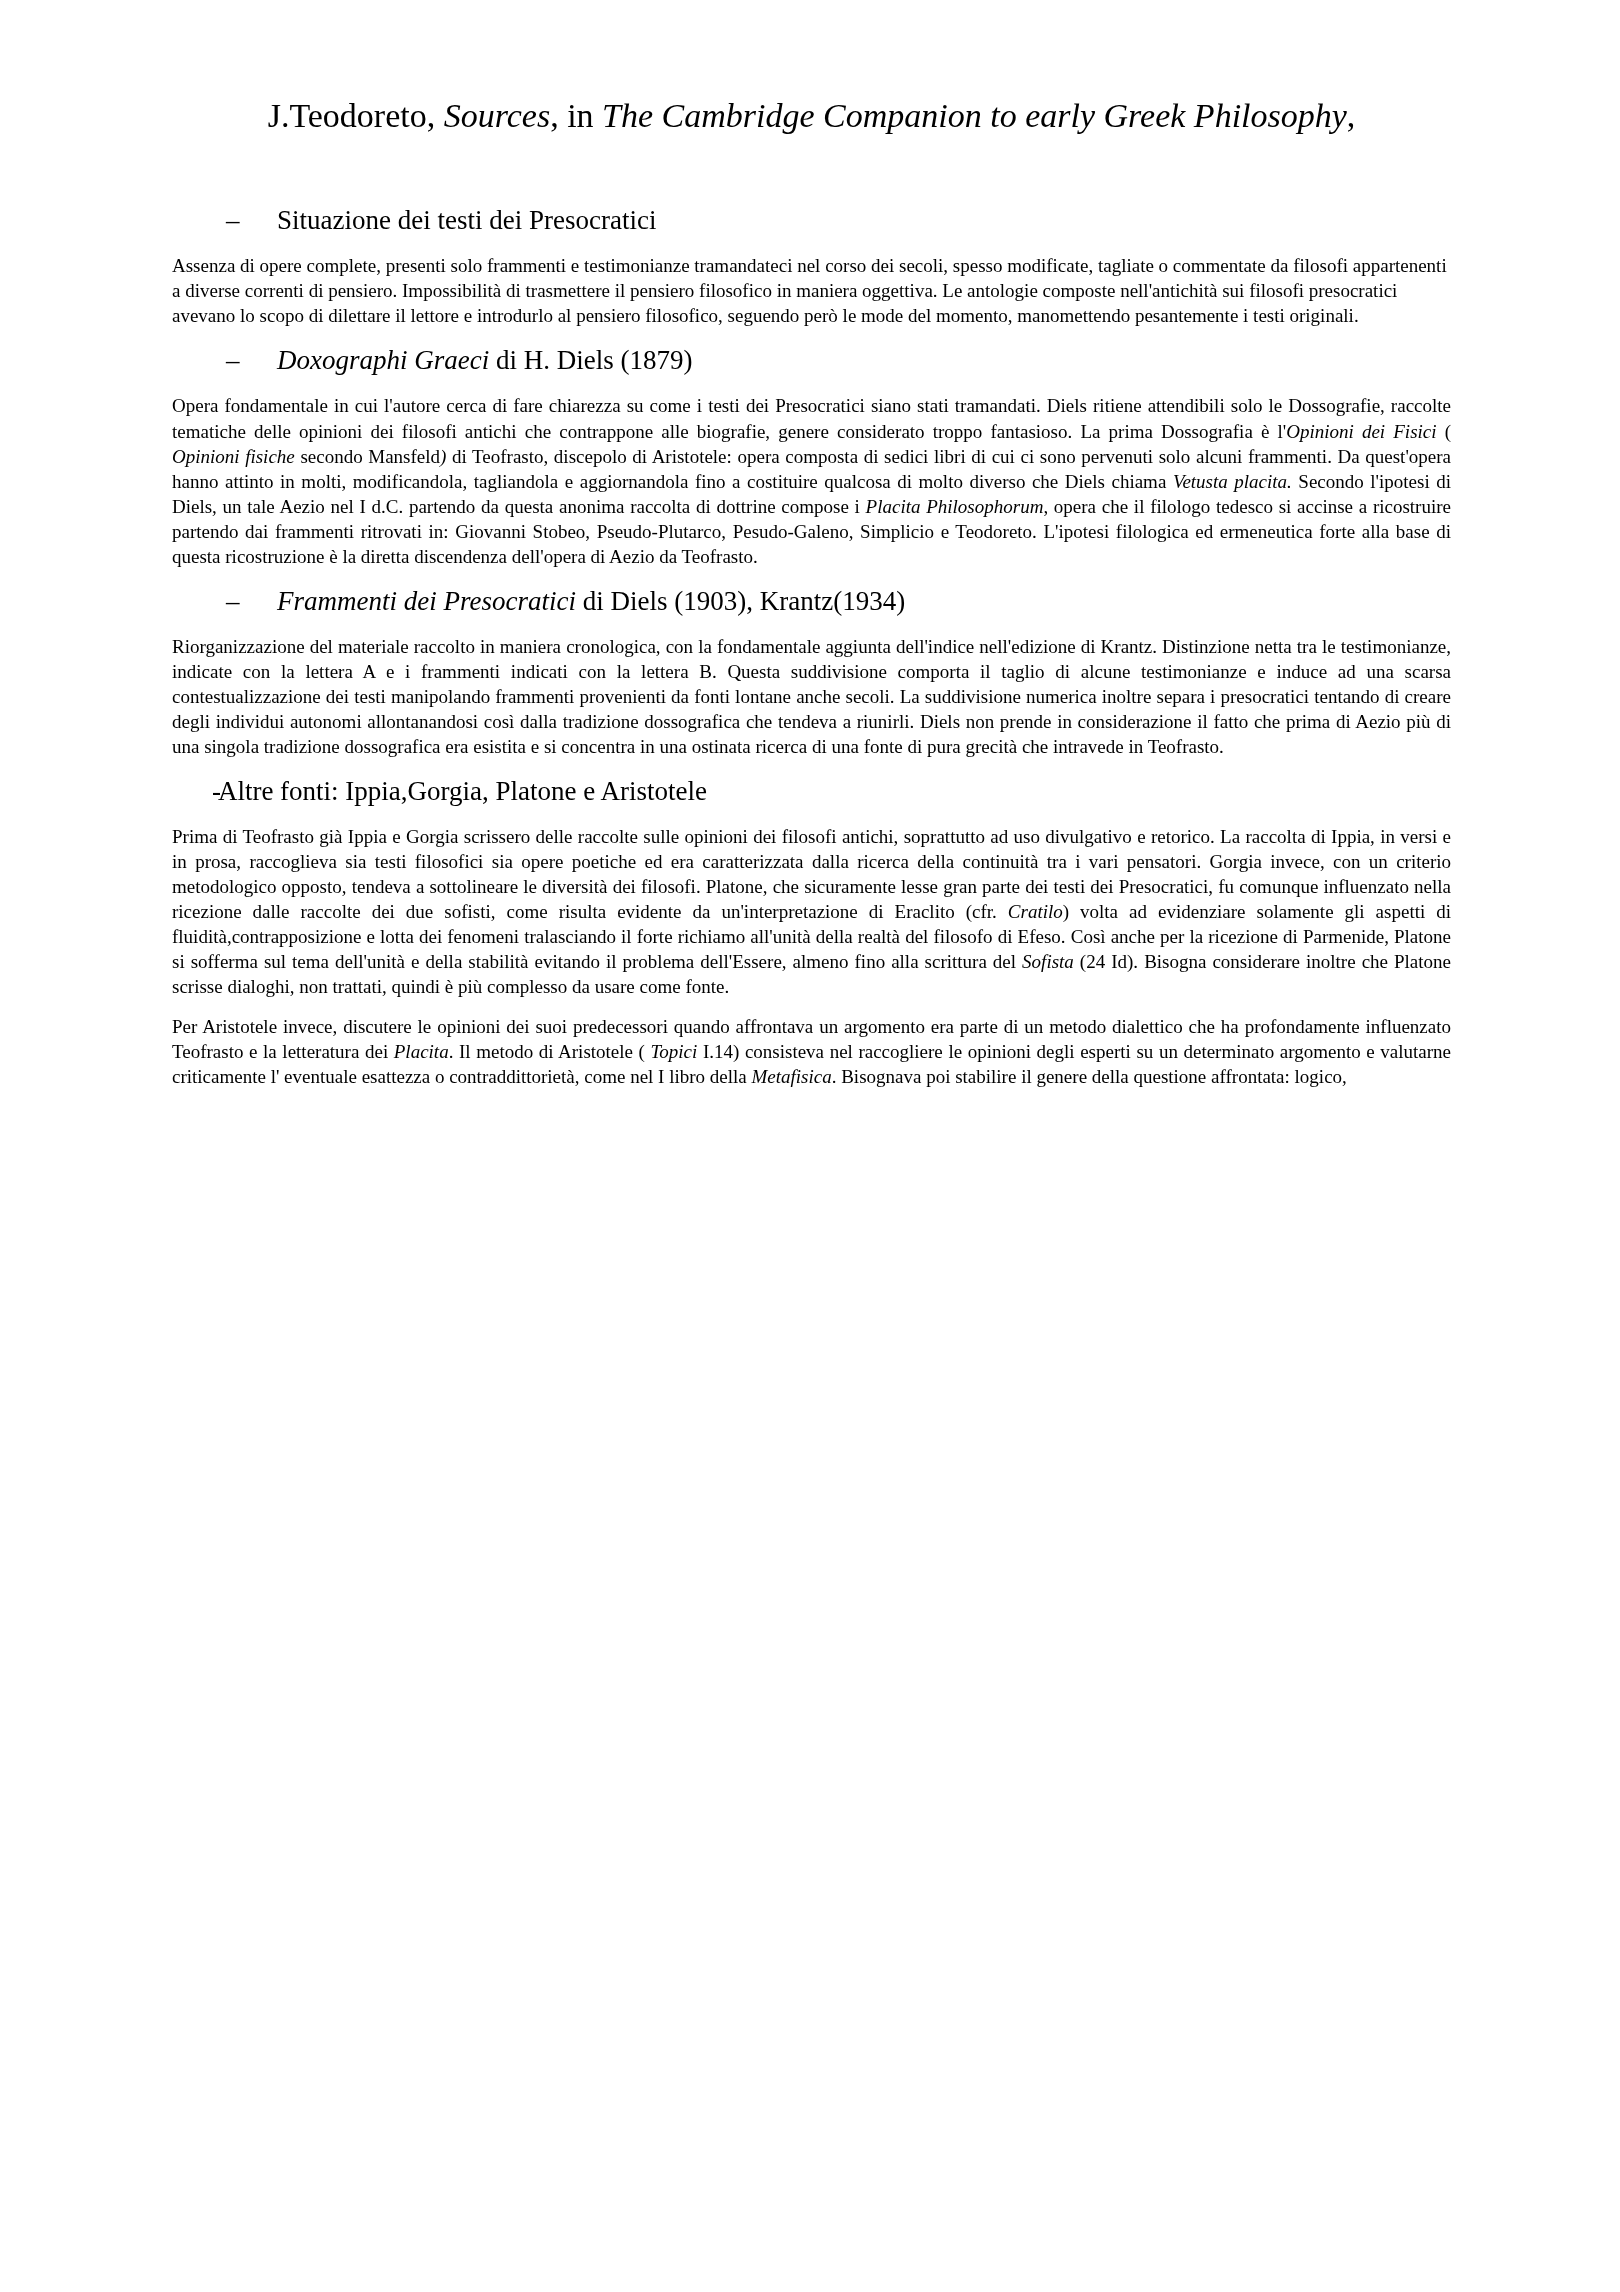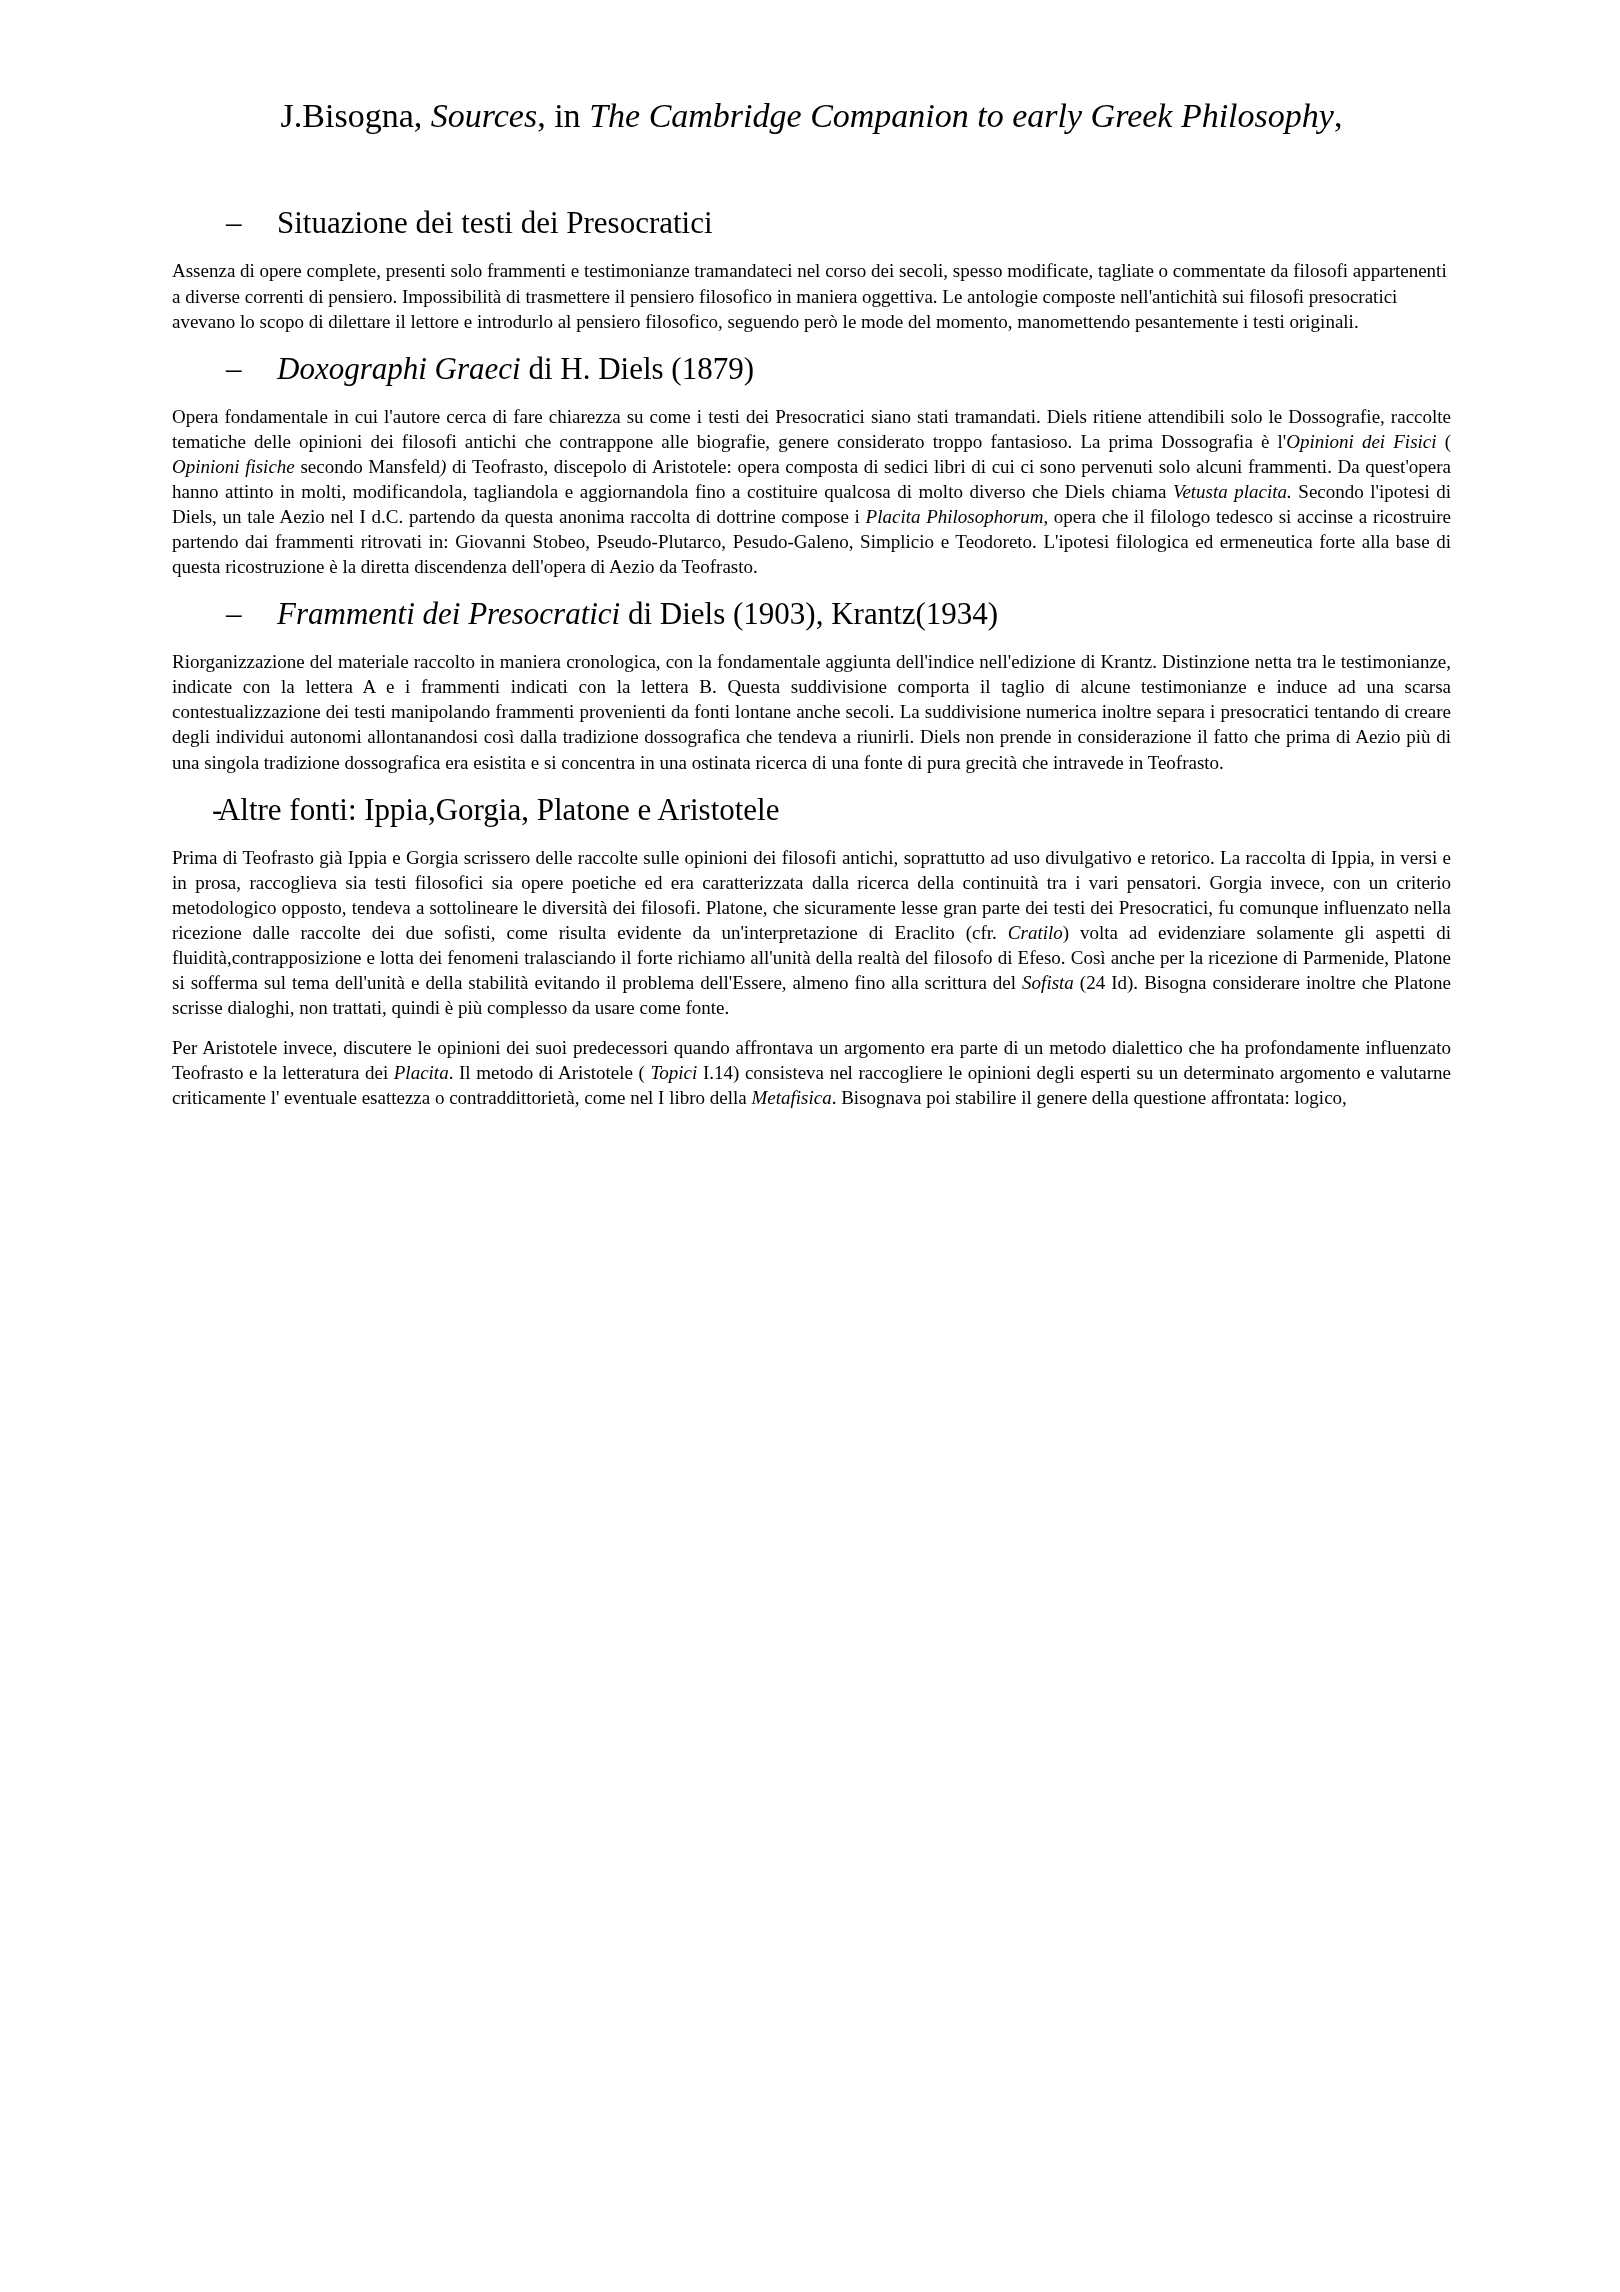--- a/index.html
+++ b/index.html
@@ -39,21 +39,21 @@
   .author {
     font-weight: bold;
     font-size: 26.5px;
     margin-top: 43px;
     letter-spacing: 0.1px;
   }
 
   .spacer-lg { height: 65px; }
 
   .bullet-line {
-    font-size: 31px;
+    font-size: 27px;
     line-height: 1.30;
     margin: 0;
     text-indent: 0;
     padding-left: 69px;
   }
   .bullet-line .dash {
     display: inline-block;
     width: 51px;
   }
   .bullet-line.hyphen-style {
@@ -80,21 +80,21 @@
     text-align: justify;
   }
 </style>
 </head>
 <body>
 
 <div id="page">
   <div class="content">
 
     <div class="doc-title">
-      <span>J.Bisogna, </span><span class="ital">Sources</span><span>, in </span><span class="ital">The Cambridge Companion to early Greek Philosophy</span><span>,</span>
+      <span>J.Teodoreto, </span><span class="ital">Sources</span><span>, in </span><span class="ital">The Cambridge Companion to early Greek Philosophy</span><span>,</span>
     </div>
 
 
     <div class="spacer-lg"></div>
 
     <div class="bullet-line"><span class="dash">–</span><span>Situazione dei testi dei Presocratici</span></div>
     <p class="body left-align">Assenza di opere complete, presenti solo frammenti e testimonianze tramandateci nel corso dei secoli, spesso modificate, tagliate o commentate da filosofi appartenenti a diverse correnti di pensiero. Impossibilità di trasmettere il pensiero filosofico in maniera oggettiva. Le antologie composte nell'antichità sui filosofi presocratici avevano lo scopo di dilettare il lettore e introdurlo al pensiero filosofico, seguendo però le mode del momento, manomettendo  pesantemente i testi originali.</p>
 
     <div class="bullet-line"><span class="dash">–</span><span class="ital">Doxographi Graeci</span><span> di H. Diels (1879)</span></div>
     <p class="body"><span>Opera fondamentale in cui l'autore cerca di fare chiarezza su come i testi dei Presocratici siano stati tramandati. Diels ritiene attendibili solo le Dossografie, raccolte tematiche delle opinioni dei filosofi antichi che contrappone alle biografie, genere considerato troppo fantasioso. La prima Dossografia è l'</span><span class="ital">Opinioni dei Fisici</span><span> ( </span><span class="ital">Opinioni fisiche</span><span> secondo Mansfeld</span><span class="ital">)</span><span> di Teofrasto, discepolo di Aristotele: opera composta di sedici libri di cui ci sono pervenuti solo alcuni frammenti. Da quest'opera hanno attinto in molti, modificandola, tagliandola e aggiornandola fino a costituire qualcosa di molto diverso che Diels chiama </span><span class="ital">Vetusta placita.</span><span> Secondo l'ipotesi di Diels, un tale Aezio nel I d.C. partendo da questa anonima raccolta di dottrine compose i </span><span class="ital">Placita Philosophorum</span><span>, opera che il filologo tedesco si accinse a ricostruire partendo dai frammenti ritrovati in: Giovanni Stobeo, Pseudo-Plutarco, Pesudo-Galeno, Simplicio e Teodoreto. L'ipotesi filologica ed ermeneutica forte alla base di questa ricostruzione è la diretta discendenza dell'opera di  Aezio da Teofrasto.</span></p>

